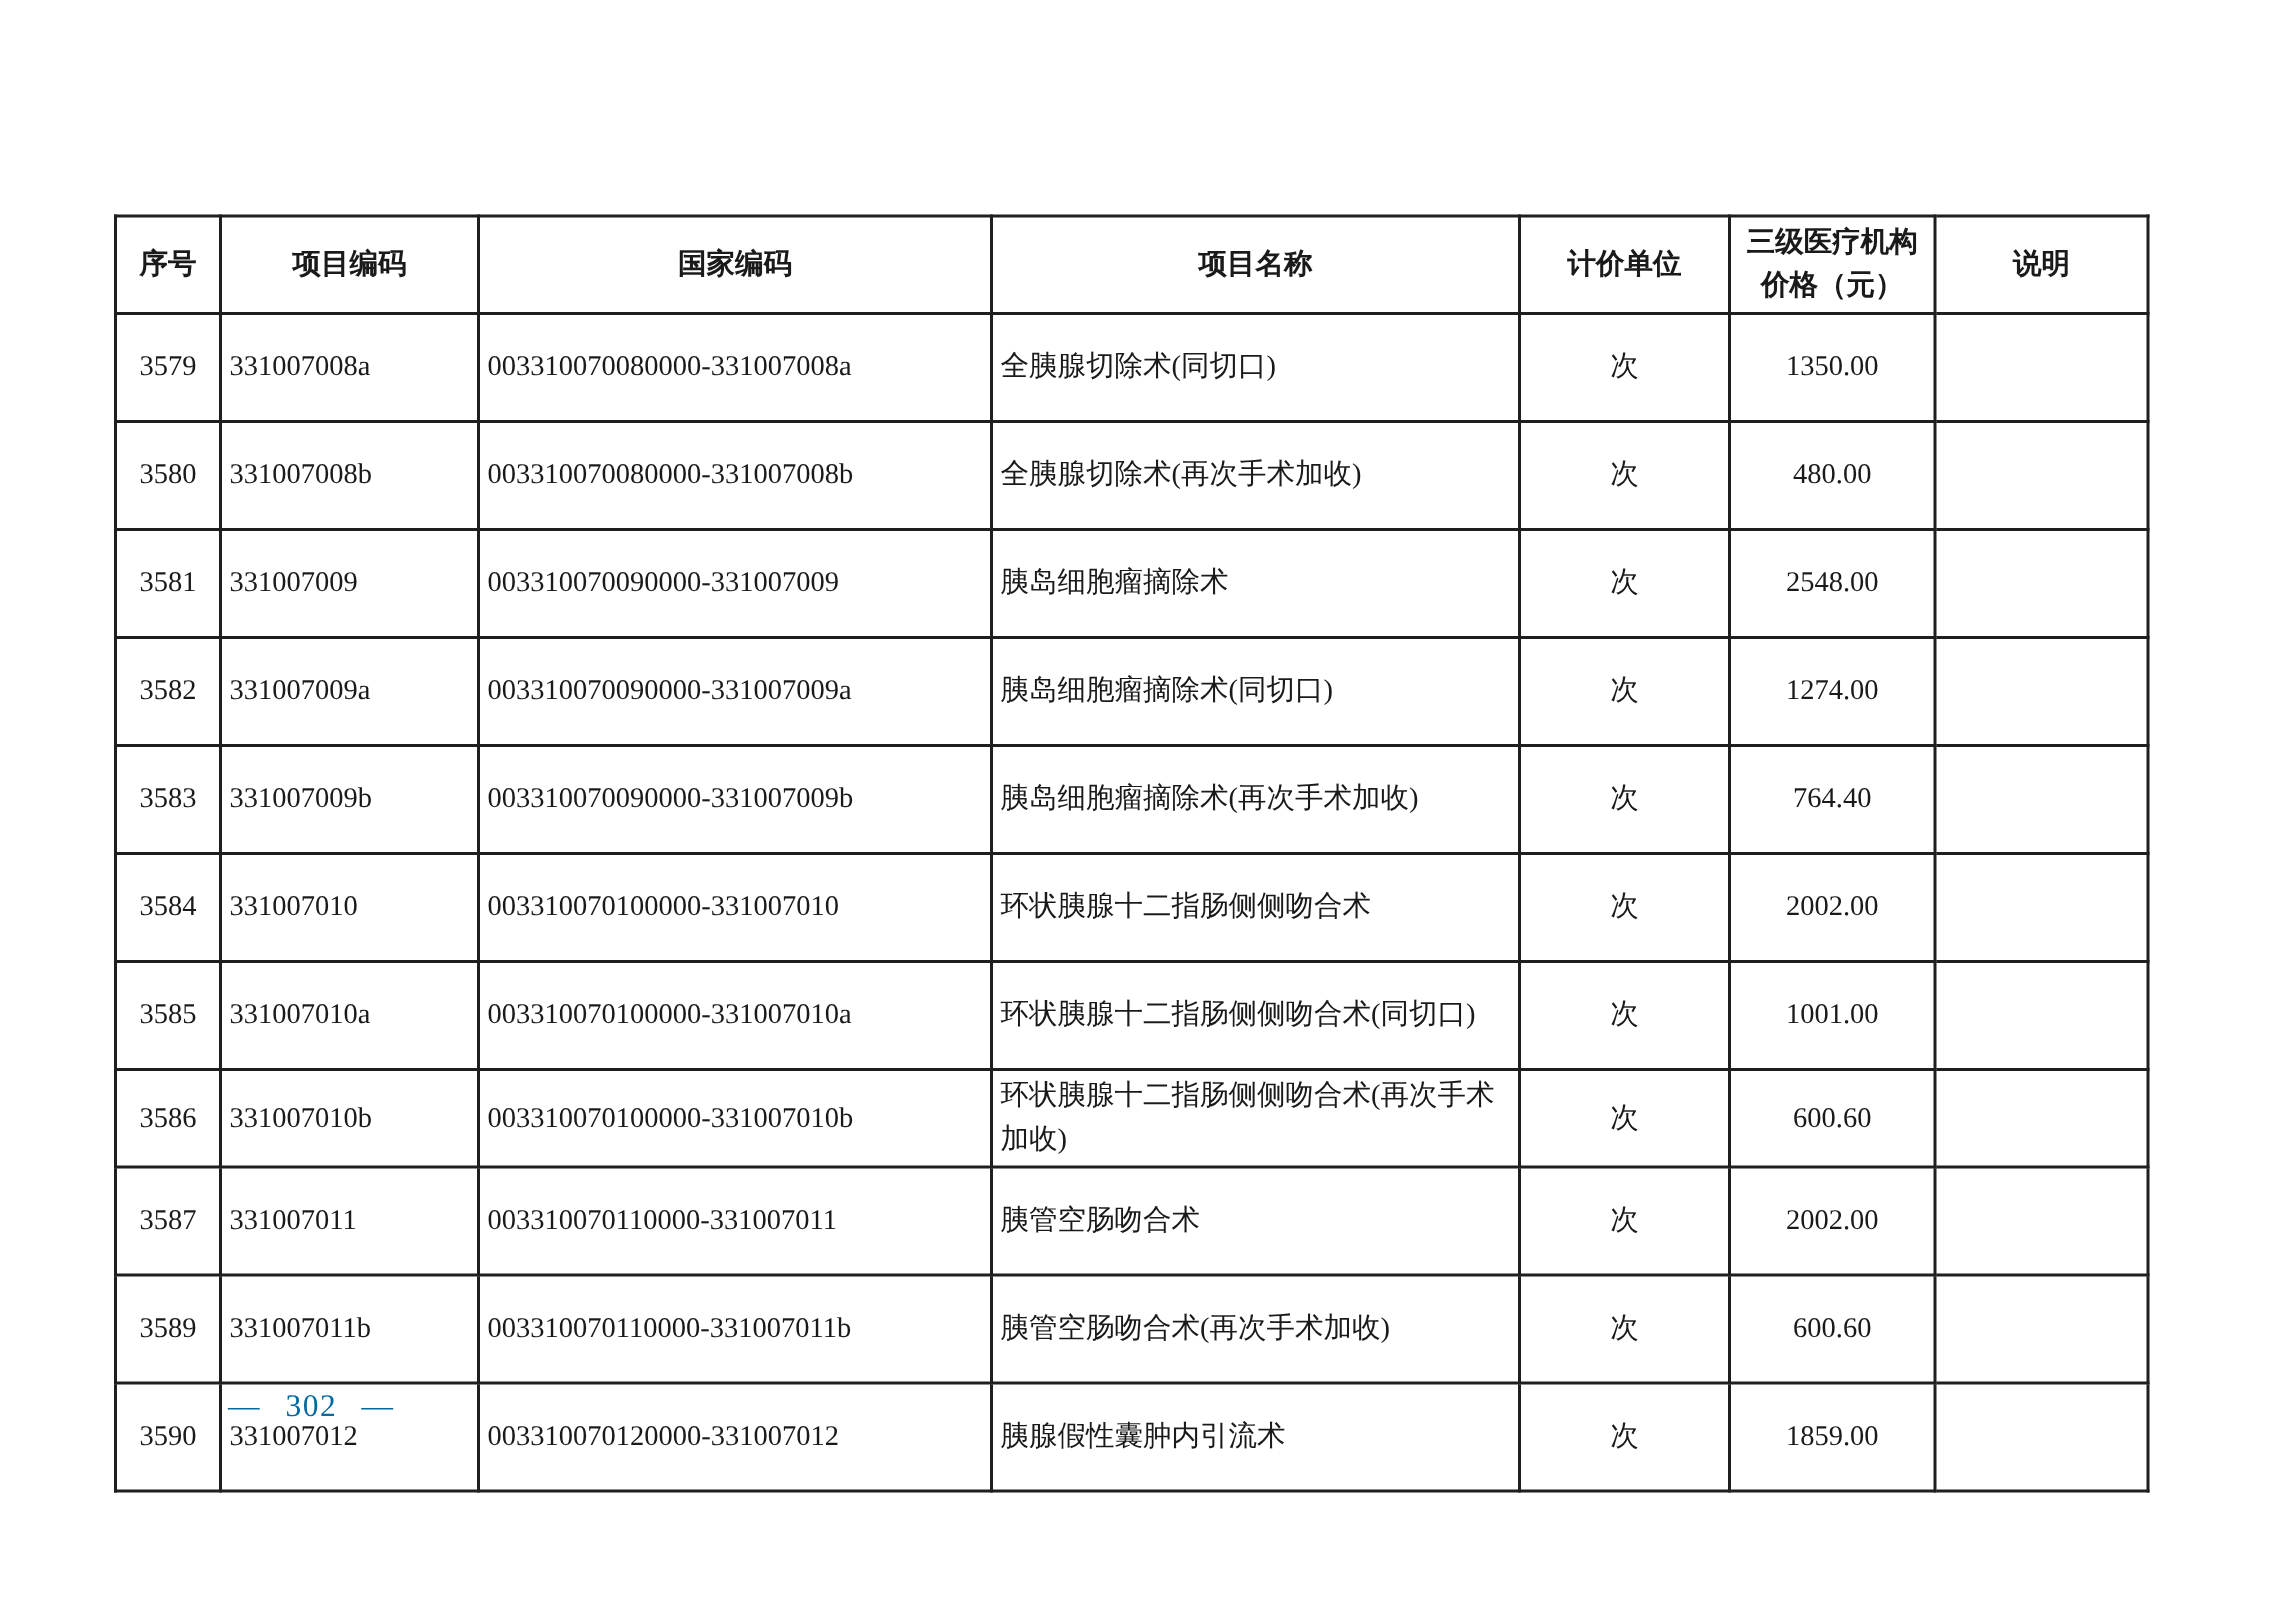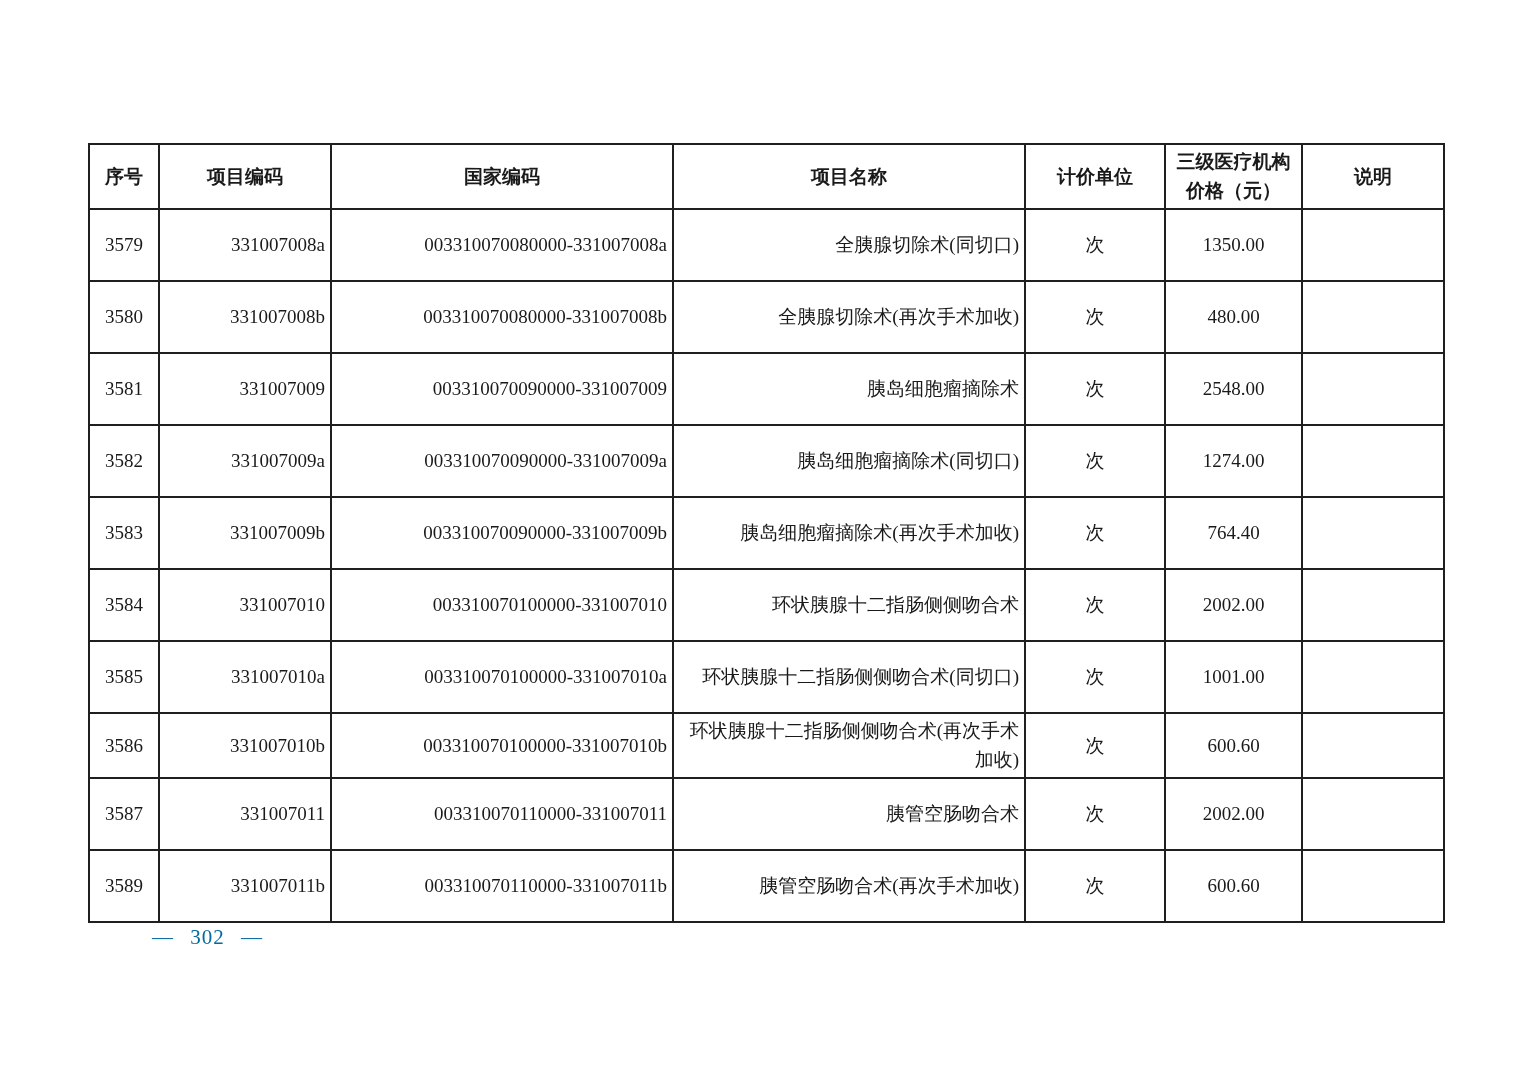--- a/index.html
+++ b/index.html
@@ -14,21 +14,21 @@
     font-family: "Liberation Serif", "DejaVu Serif", serif;
     color: #1a1a1a;
   }
   .sheet {
     position: absolute;
     inset: 0;
     background: #ffffff;
   }
   table.price-table {
     position: absolute;
-    left: 88px;
+    left: 76px;
     top: 143px;
     width: 1355px;
     border-collapse: collapse;
     table-layout: fixed;
   }
   .price-table th,
   .price-table td {
     border: 2px solid #1f1f1f;
     padding: 2px 5px;
     font-size: 19px;
@@ -40,21 +40,21 @@
   .price-table thead tr { height: 62px; }
   .price-table thead th {
     font-weight: bold;
     text-align: center;
     white-space: pre-line;
     padding: 2px 2px;
   }
   .price-table tbody tr { height: 72px; }
   .price-table tbody tr:nth-child(8) { height: 62px; }
   td.c-center { text-align: center; }
-  td.c-left { text-align: right; font-family: Liberation Serif, serif; }
+  td.c-left { text-align: left; font-family: Liberation Serif, serif; }
   .page-number {
     position: absolute;
     left: 152px;
     top: 925px;
     font-size: 21px;
     letter-spacing: 1px;
     word-spacing: 10px;
     color: #0369a1;
   }
 </style>
@@ -169,18 +169,27 @@
   </tr>
         <tr>
     <td class="c-center">3589</td>
     <td class="c-left">331007011b</td>
     <td class="c-left">003310070110000-331007011b</td>
     <td class="c-left">胰管空肠吻合术(再次手术加收)</td>
     <td class="c-center">次</td>
     <td class="c-center">600.60</td>
     <td class="c-center"></td>
   </tr>
+        <tr>
+    <td class="c-center">3590</td>
+    <td class="c-left">331007012</td>
+    <td class="c-left">003310070120000-331007012</td>
+    <td class="c-left">胰腺假性囊肿内引流术</td>
+    <td class="c-center">次</td>
+    <td class="c-center">1859.00</td>
+    <td class="c-center"></td>
+  </tr>
       </tbody>
   </table>
 
   <div class="page-number">— 302 —</div>
 
 </div>
 
 </body></html>

